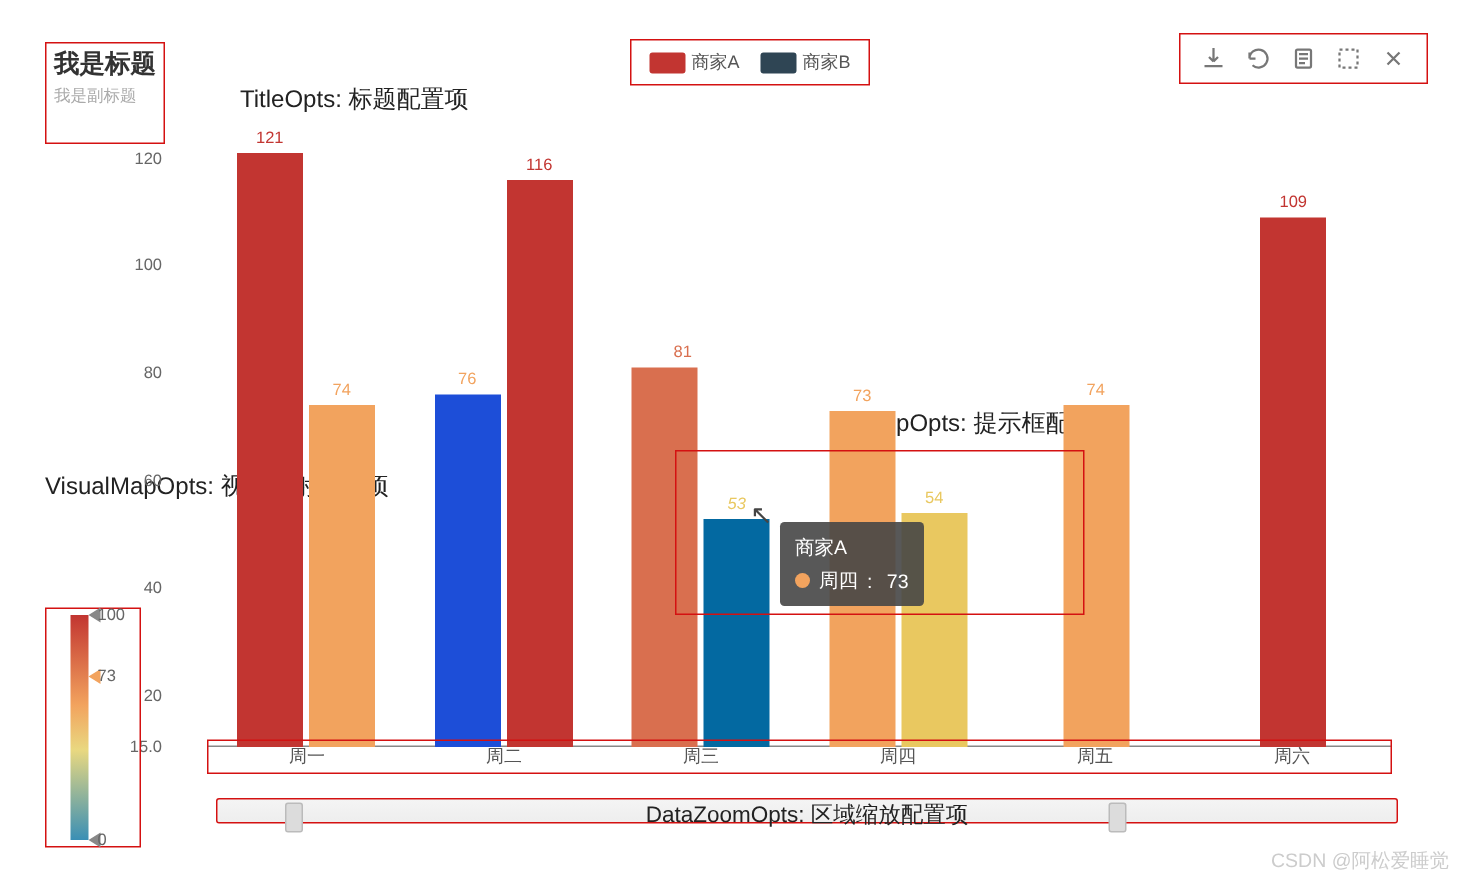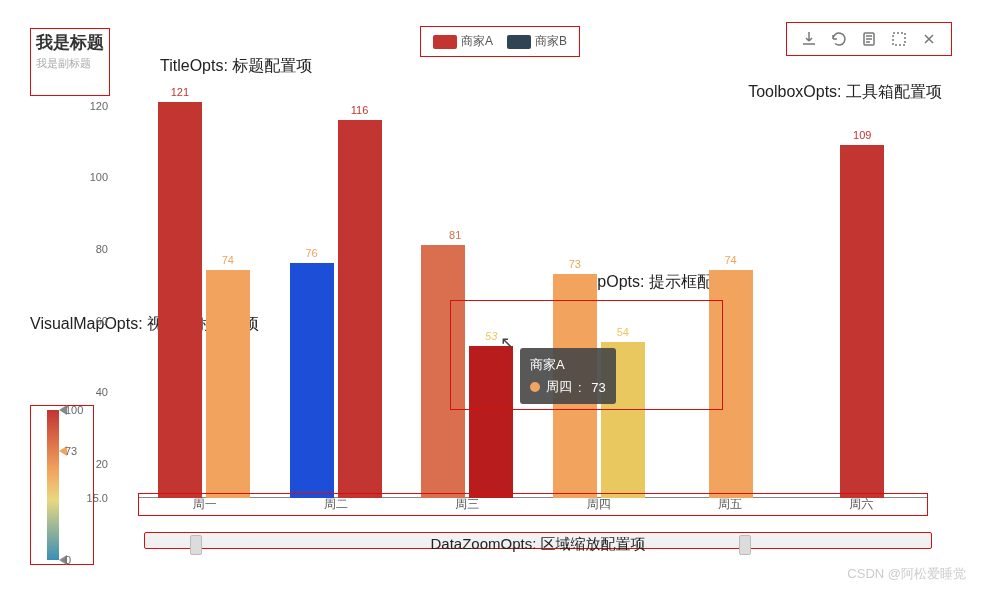--- a/index.html
+++ b/index.html
@@ -109,21 +109,20 @@
         </svg>
       </span>
     <span class="tool-icon">
         <svg viewBox="0 0 16 16">
           <path d="M4 4l8 8M12 4l-8 8"></path>
         </svg>
       </span>
   </div>
 
   <div class="annot a-title">TitleOpts: 标题配置项</div>
-  <div class="annot a-toolbox">ToolboxOpts: 工具箱配置项</div>
   <div class="annot a-vmap">VisualMapOpts: 视觉映射配置项</div>
   <div class="annot a-tooltip">TooltipOpts: 提示框配置项</div>
 
   <div class="plot">
     <div class="axis-line"></div>
     <div class="yaxis">
         <div class="ytick" style="bottom: 0%; top: auto; transform: translateY(50%);">15.0</div>
         <div class="ytick" style="bottom: 8.37696%; top: auto; transform: translateY(50%);">20</div>
         <div class="ytick" style="bottom: 25.829%; top: auto; transform: translateY(50%);">40</div>
         <div class="ytick" style="bottom: 43.281%; top: auto; transform: translateY(50%); text-align: center;">60</div>
@@ -145,21 +144,21 @@
             <div class="lbl" style="color: rgb(242, 163, 94);">76</div>
           </div>
           <div class="bar" style="height: 92.1466%; background: rgb(194, 53, 49);">
             <div class="lbl" style="color: rgb(194, 53, 49);">116</div>
           </div>
         </div>
         <div class="cat">
           <div class="bar" style="height: 61.6056%; background: rgb(217, 111, 79);">
             <div class="lbl" style="color: rgb(217, 111, 79); padding-left: 24px;">81</div>
           </div>
-          <div class="bar" style="height: 37.1728%; background: #b91c1c; font-style: italic;">
+          <div class="bar" style="height: 37.1728%; background: #0369a1; font-style: italic;">
             <div class="lbl" style="color: rgb(233, 200, 96);">53</div>
           </div>
         </div>
         <div class="cat">
           <div class="bar" style="height: 54.6248%; background: rgb(242, 163, 94);">
             <div class="lbl" style="color: rgb(242, 163, 94);">73</div>
           </div>
           <div class="bar" style="height: 38.0454%; background: rgb(233, 200, 96);">
             <div class="lbl" style="color: rgb(233, 200, 96);">54</div>
           </div>

